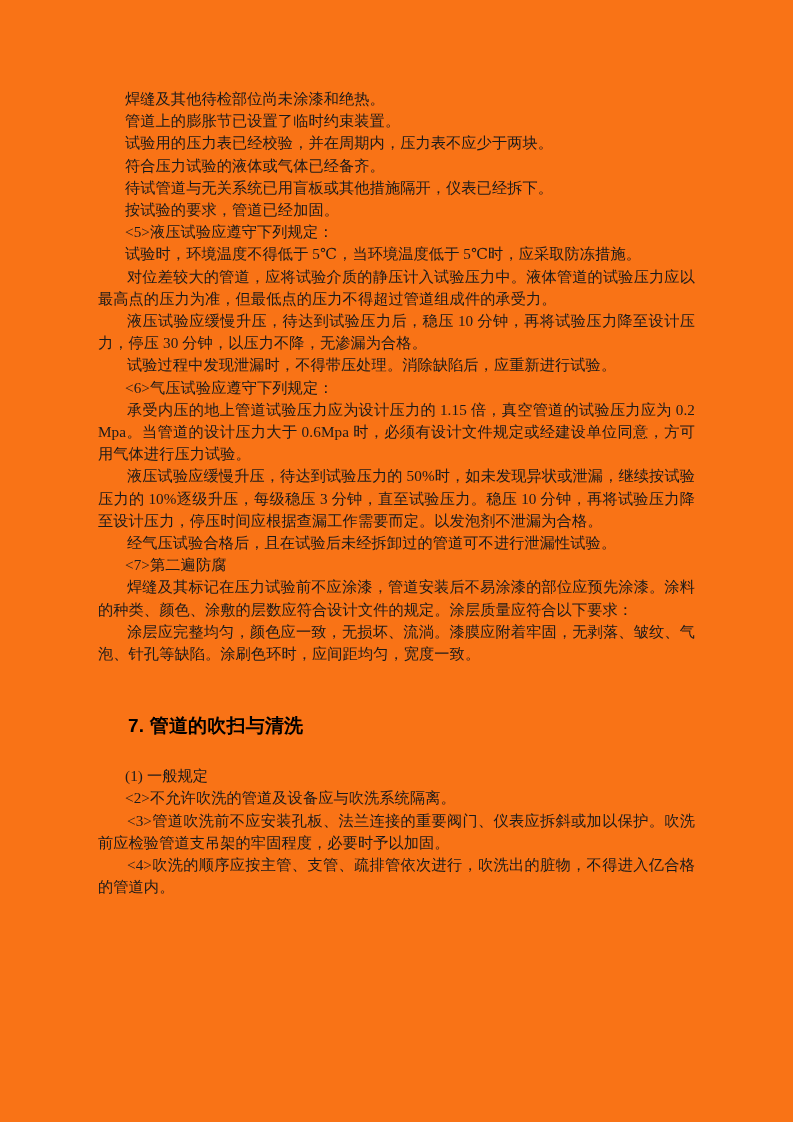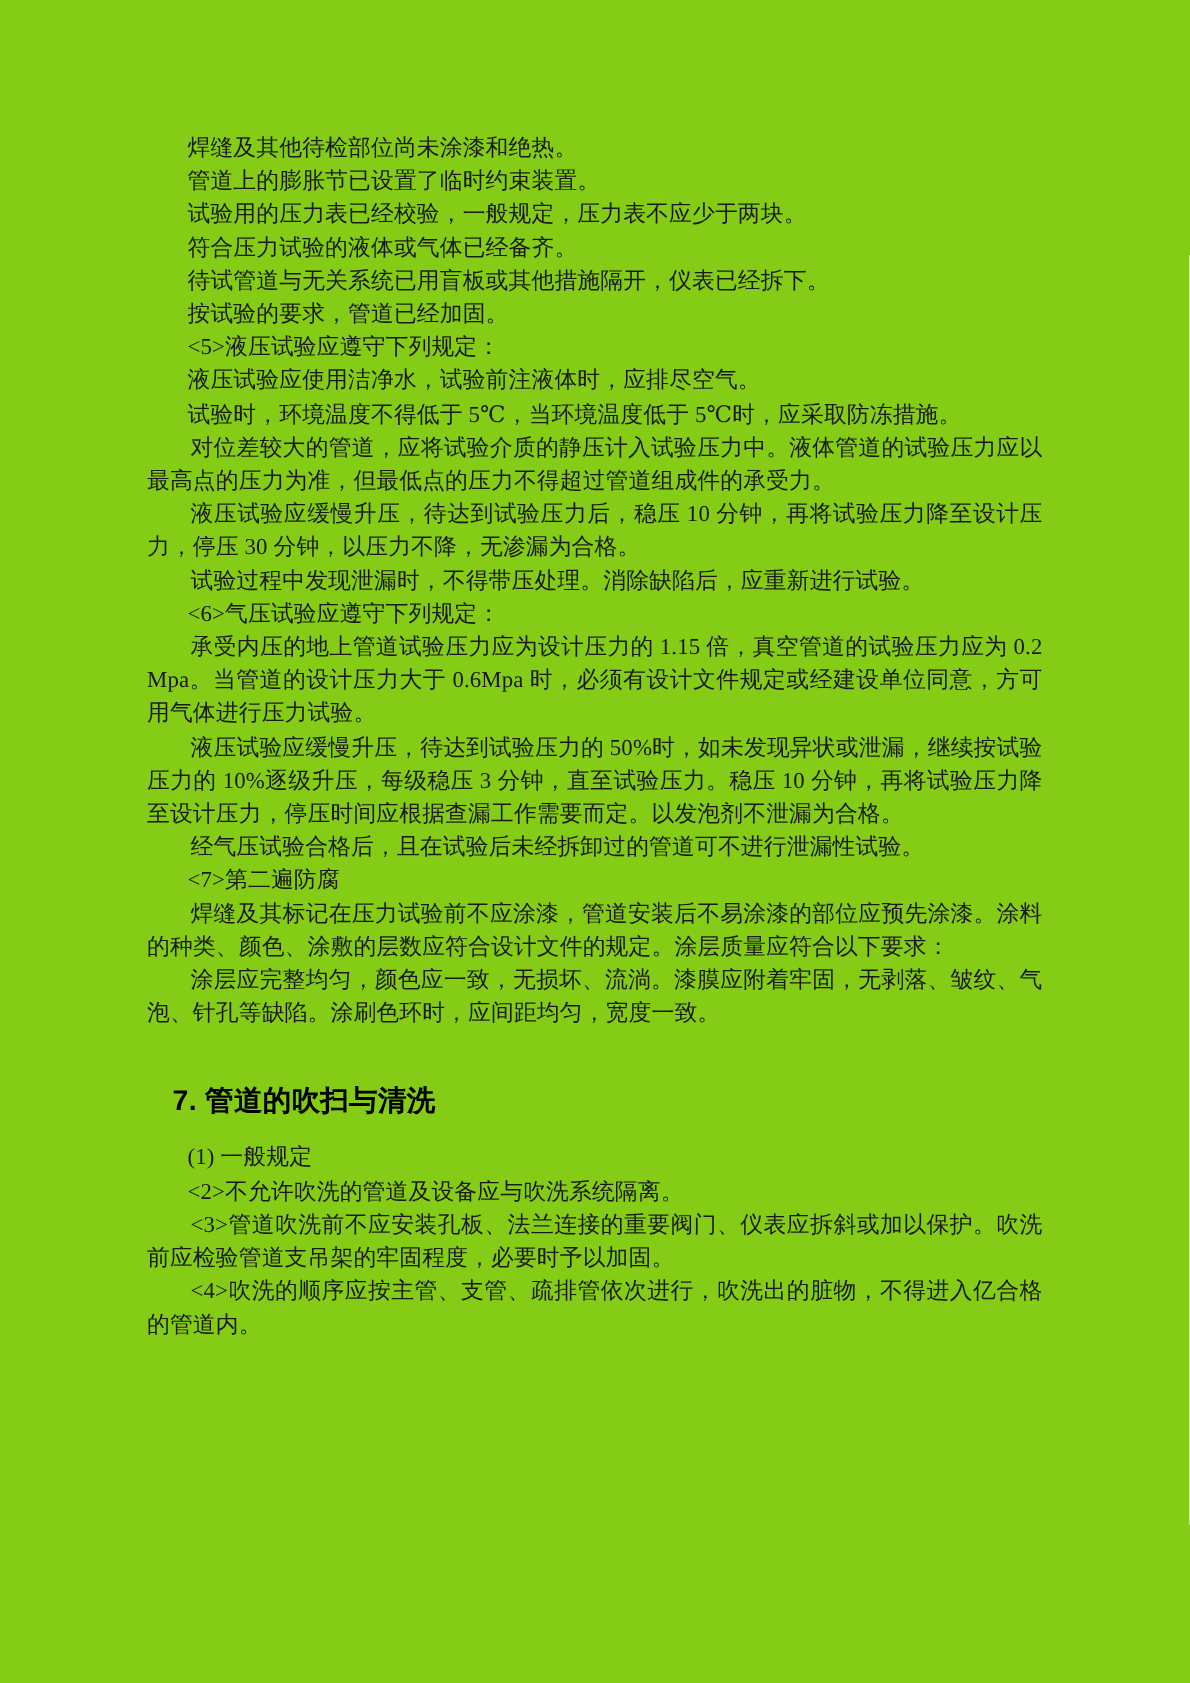--- a/index.html
+++ b/index.html
@@ -18,21 +18,21 @@
     -webkit-font-smoothing: antialiased;
   }
   .page {
     position: absolute;
     left: 0;
     top: 0;
     width: 793px;
     height: 1122px;
     box-sizing: border-box;
     padding: 88px 98px 0 98px;
-    background: #84cc16;
+    background: #f97316;
   }
   .doc-body {
     width: 597px;
   }
   
   p.line {
     margin: 0;
     padding: 0;
     font-size: 15.2px;
     line-height: 22.2px;
@@ -46,21 +46,21 @@
   p.flush {
     text-indent: 27px;
     text-align: left;
   }
   
   p.indent {
     text-indent: 29px;
   }
   
   h2.section-heading {
-    margin: 0;
+    margin: 13px;
     padding: 0;
     font-family: "Liberation Sans", "DejaVu Sans", sans-serif;
     font-weight: bold;
     font-size: 19px;
     line-height: 26px;
     color: #000000;
     text-indent: 17px;
     letter-spacing: 0.2px;
   }
   .gap-before-heading { height: 35px; }
@@ -71,27 +71,26 @@
   }
 </style>
 </head>
 <body>
 
 <div class="page">
   <div class="doc-body">
 
     <p class="line flush">焊缝及其他待检部位尚未涂漆和绝热。</p>
     <p class="line flush">管道上的膨胀节已设置了临时约束装置。</p>
-    <p class="line flush">试验用的压力表已经校验，一般规定，压力表不应少于两块。</p>
+    <p class="line flush">试验用的压力表已经校验，并在周期内，压力表不应少于两块。</p>
     <p class="line flush">符合压力试验的液体或气体已经备齐。</p>
     <p class="line flush">待试管道与无关系统已用盲板或其他措施隔开，仪表已经拆下。</p>
     <p class="line flush">按试验的要求，管道已经加固。</p>
 
     <p class="line flush">&lt;5&gt;液压试验应遵守下列规定：</p>
-    <p class="line flush">液压试验应使用洁净水，试验前注液体时，应排尽空气。</p>
     <p class="line flush">试验时，环境温度不得低于 5℃，当环境温度低于 5℃时，应采取防冻措施。</p>
     <p class="line indent">对位差较大的管道，应将试验介质的静压计入试验压力中。液体管道的试验压力应以最高点的压力为准，但最低点的压力不得超过管道组成件的承受力。</p>
     <p class="line indent">液压试验应缓慢升压，待达到试验压力后，稳压 10 分钟，再将试验压力降至设计压力，停压 30 分钟，以压力不降，无渗漏为合格。</p>
     <p class="line indent">试验过程中发现泄漏时，不得带压处理。消除缺陷后，应重新进行试验。</p>
 
     <p class="line flush">&lt;6&gt;气压试验应遵守下列规定：</p>
     <p class="line indent">承受内压的地上管道试验压力应为设计压力的 1.15 倍，真空管道的试验压力应为 0.2Mpa。当管道的设计压力大于 0.6Mpa 时，必须有设计文件规定或经建设单位同意，方可用气体进行压力试验。</p>
     <p class="line indent">液压试验应缓慢升压，待达到试验压力的 50%时，如未发现异状或泄漏，继续按试验压力的 10%逐级升压，每级稳压 3 分钟，直至试验压力。稳压 10 分钟，再将试验压力降至设计压力，停压时间应根据查漏工作需要而定。以发泡剂不泄漏为合格。</p>
     <p class="line indent">经气压试验合格后，且在试验后未经拆卸过的管道可不进行泄漏性试验。</p>
 

